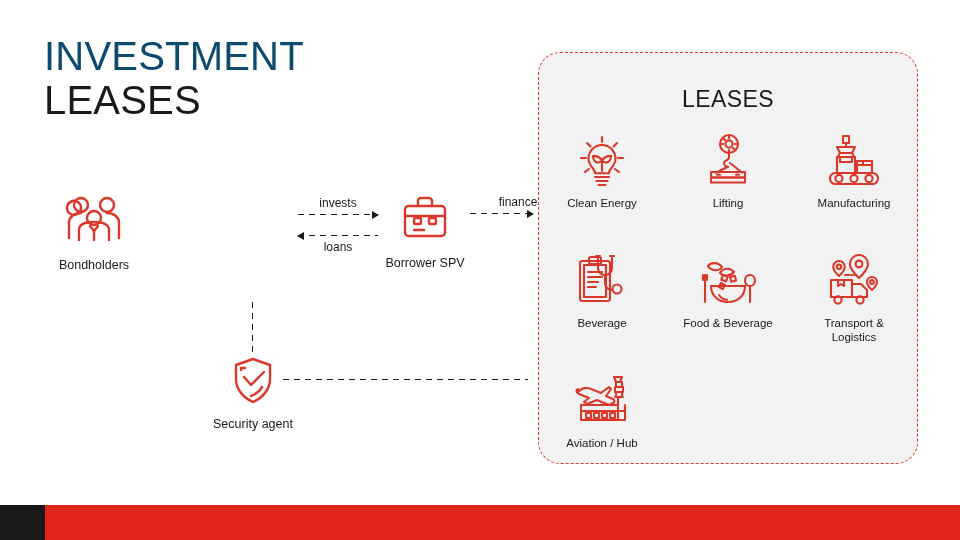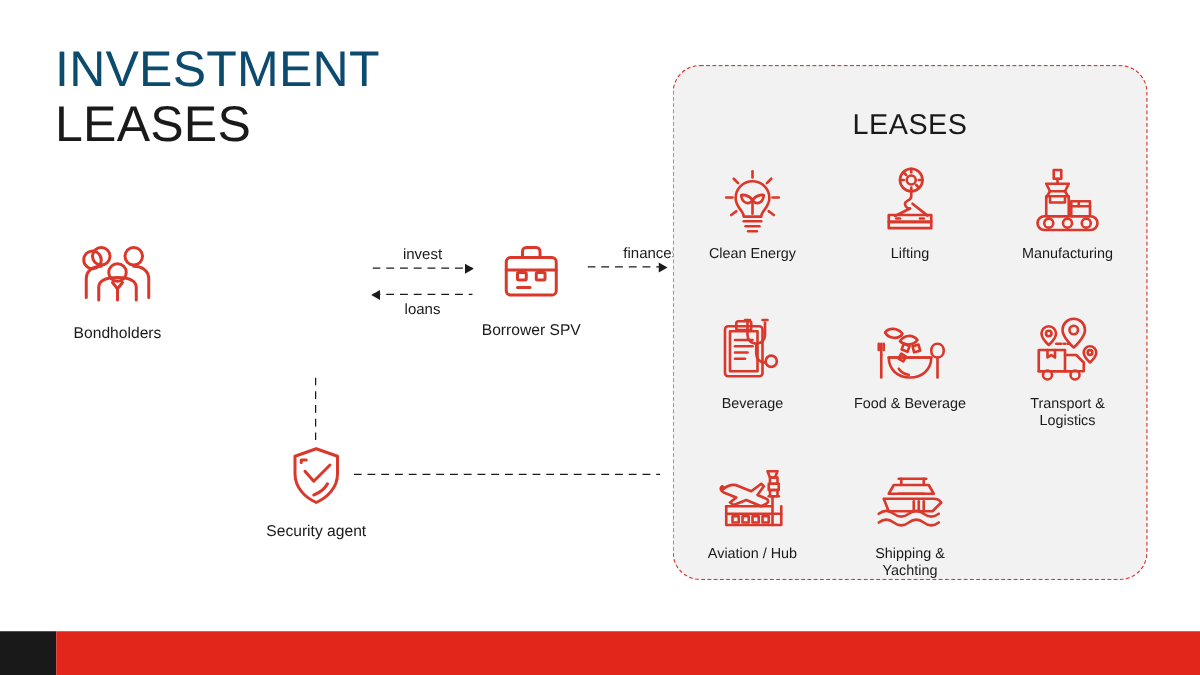--- a/index.html
+++ b/index.html
@@ -174,21 +174,21 @@
         <path d="M15 22l7 8 13-13"></path>
         <path d="M12 15l0-2 4 0"></path>
         <path d="M22 41c5-2 9-5 11-9"></path>
       </svg>
     </span>
     <div class="node-label">Security agent</div>
   </div>
 
 
   <div class="arrow-group" id="arrows-2">
-    <div class="arrow-label">invest</div>
+    <div class="arrow-label">invests</div>
     <div class="dash-line" style="margin-top:4px;">
       <span class="arrow-head-r"></span>
     </div>
     <div class="dash-line" style="margin-top:20px;">
       <span class="arrow-head-l"></span>
     </div>
     <div class="arrow-label" style="margin-top:4px;">loans</div>
   </div>
 
   <div id="label-finances">finances</div>
@@ -356,39 +356,20 @@
             <path d="M10 38h44"></path>
             <rect x="15" y="40" width="5" height="5"></rect>
             <rect x="23" y="40" width="5" height="5"></rect>
             <rect x="31" y="40" width="5" height="5"></rect>
             <rect x="39" y="40" width="5" height="5"></rect>
           </svg>
         </span>
         <div class="lease-label">Aviation / Hub</div>
       </div>
 
-      <div class="lease-cell">
-        <span class="lease-icon">
-          <svg width="62" height="56" viewBox="0 0 62 56" fill="none" stroke="#d9382b" stroke-width="2.1" stroke-linecap="round" stroke-linejoin="round">
-            <path d="M22 10h22"></path>
-            <path d="M24 10v5"></path>
-              <path d="M42 10v5"></path>
-            <path d="M18 15h28l4 7H14l4-7z"></path>
-            <path d="M22 22h20"></path>
-            <path d="M10 26h40c4 0 6 3 6 3l-7 7H14l-4-10z"></path>
-            <path d="M34 28v8"></path>
-              <path d="M38 28v8"></path>
-              <path d="M42 28v8"></path>
-            <path d="M6 38c4-3 8-3 12 0s8 3 12 0 8-3 12 0 8 3 12 0"></path>
-            <path d="M6 45c4-3 8-3 12 0s8 3 12 0 8-3 12 0 8 3 12 0"></path>
-          </svg>
-        </span>
-        <div class="lease-label">Shipping &amp;
-Yachting</div>
-      </div>
 
     </div>
   </div>
 
   <div id="bar-black"></div>
   <div id="bar-red"></div>
 
 </div>
 
 </body></html>

